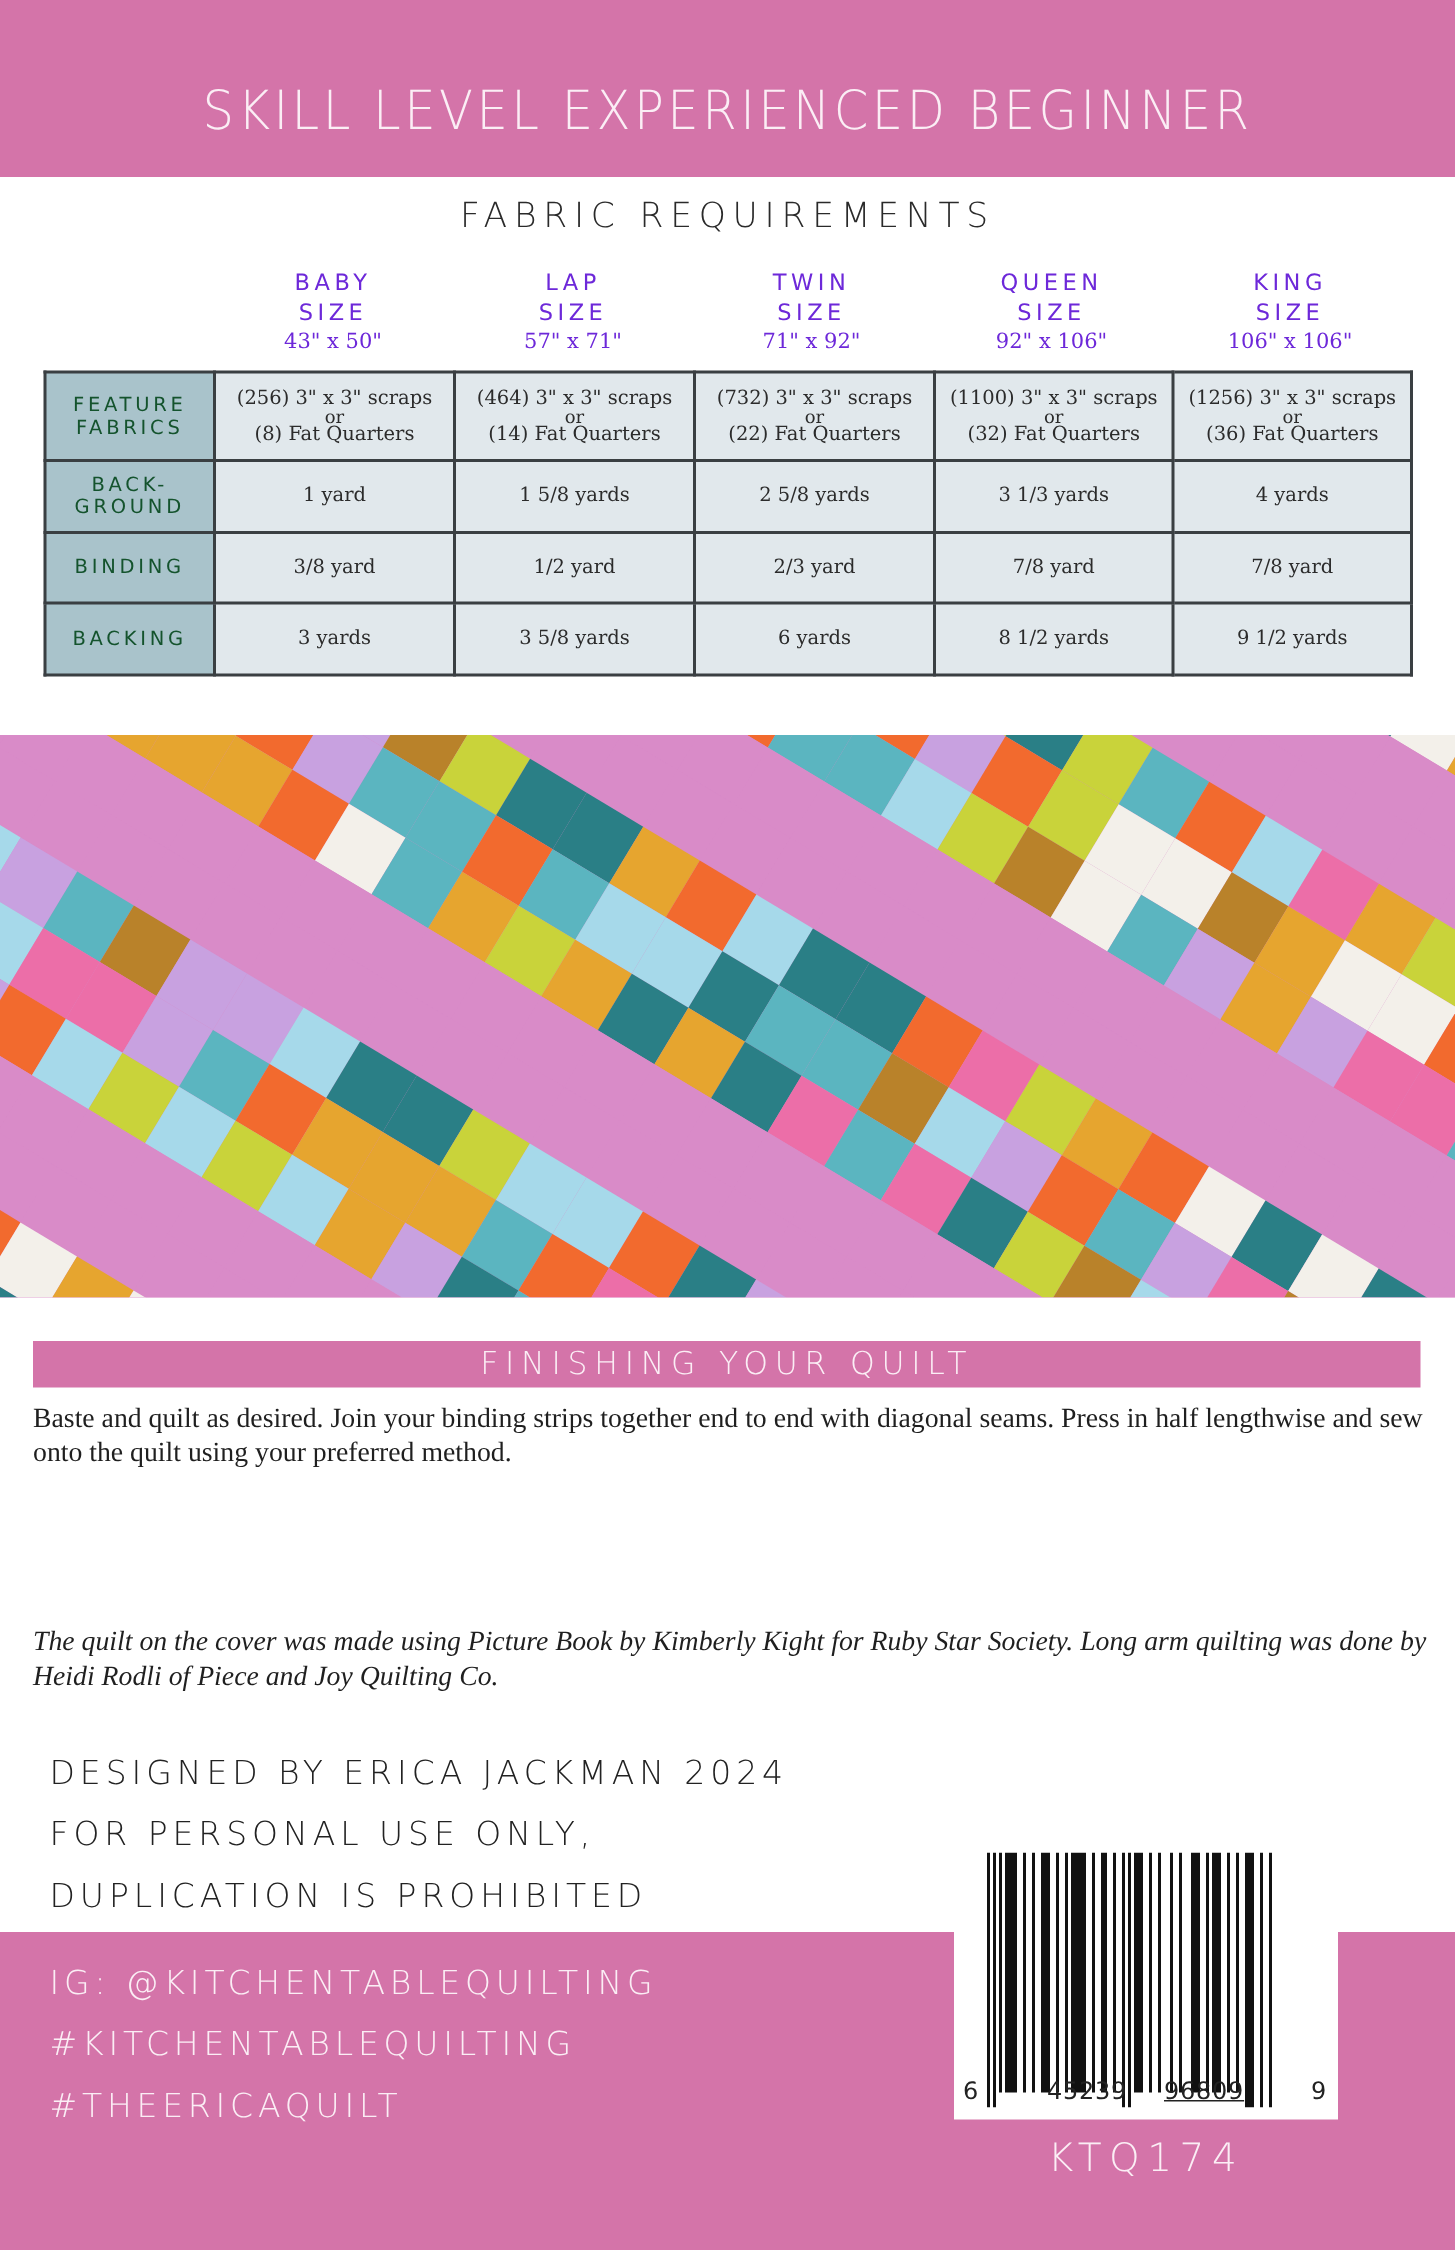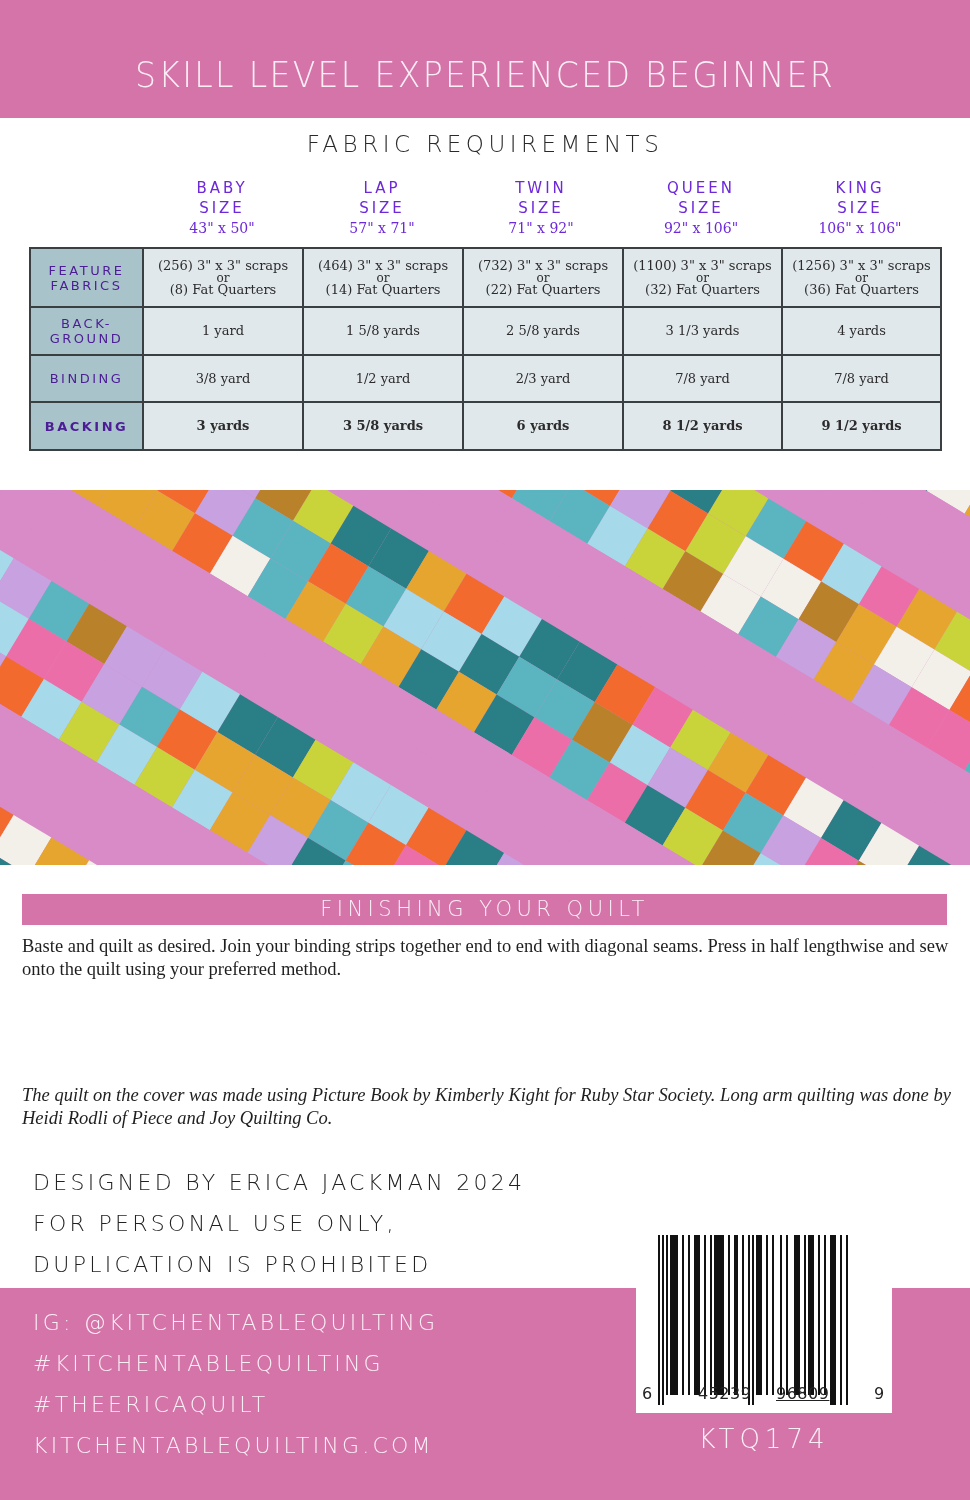--- a/index.html
+++ b/index.html
@@ -36,26 +36,26 @@
     position: absolute; left: 29px; top: 247px; width: 911px; height: 202px;
     border-collapse: collapse; table-layout: fixed;
   }
   table.req td {
     border: 2px solid #3a3f42; text-align: center; vertical-align: middle;
     background: #e1e8ec; font-family: "DejaVu Serif", serif; font-size: 13px; color: #2b2b2b;
     line-height: 14px;
   }
   table.req td.rowhead {
     background: #a9c3cb; font-family: "DejaVu Sans", sans-serif;
-    font-size: 13px; letter-spacing: 2.5px; color: #4c1d95; line-height: 15px;
+    font-size: 13px; letter-spacing: 2.5px; color: #14532d; line-height: 15px;
   }
   table.req tr.r0 { height: 59px; }
   table.req tr.r1 { height: 48px; }
   table.req tr.r2 { height: 47px; }
-  table.req tr.r3 { height: 48px; font-weight: bold; }
+  table.req tr.r3 { height: 48px; }
   .cell-or { display: block; font-size: 12px; line-height: 10px; }
 
   .quilt-photo {
     position: absolute; left: 0; top: 490px; width: 970px; height: 375px; overflow: hidden;
     background: #d98bc8;
   }
 
   .finish-bar {
     position: absolute; left: 22px; top: 894px; width: 925px; height: 31px;
     background: #d474a9;
@@ -1568,21 +1568,20 @@
   <div>DESIGNED BY ERICA JACKMAN 2024</div>
   <div>FOR PERSONAL USE ONLY,</div>
   <div>DUPLICATION IS PROHIBITED</div>
 </div>
 
 <div class="bottom-band"></div>
 <div class="social">
   <div>IG: @KITCHENTABLEQUILTING</div>
   <div>#KITCHENTABLEQUILTING</div>
   <div>#THEERICAQUILT</div>
-  <div>KITCHENTABLEQUILTING.COM</div>
 </div>
 
 <div class="barcode-box">
   <svg class="barcode-bars" width="210" height="170" viewBox="0 0 210 170">
     <g fill="#111">
       <rect x="0" y="0" width="2" height="170"></rect>
         <rect x="4" y="0" width="2" height="170"></rect>
       <rect x="8" y="0" width="2" height="160"></rect>
         <rect x="12" y="0" width="8" height="160"></rect>
       <rect x="24" y="0" width="2" height="160"></rect>

